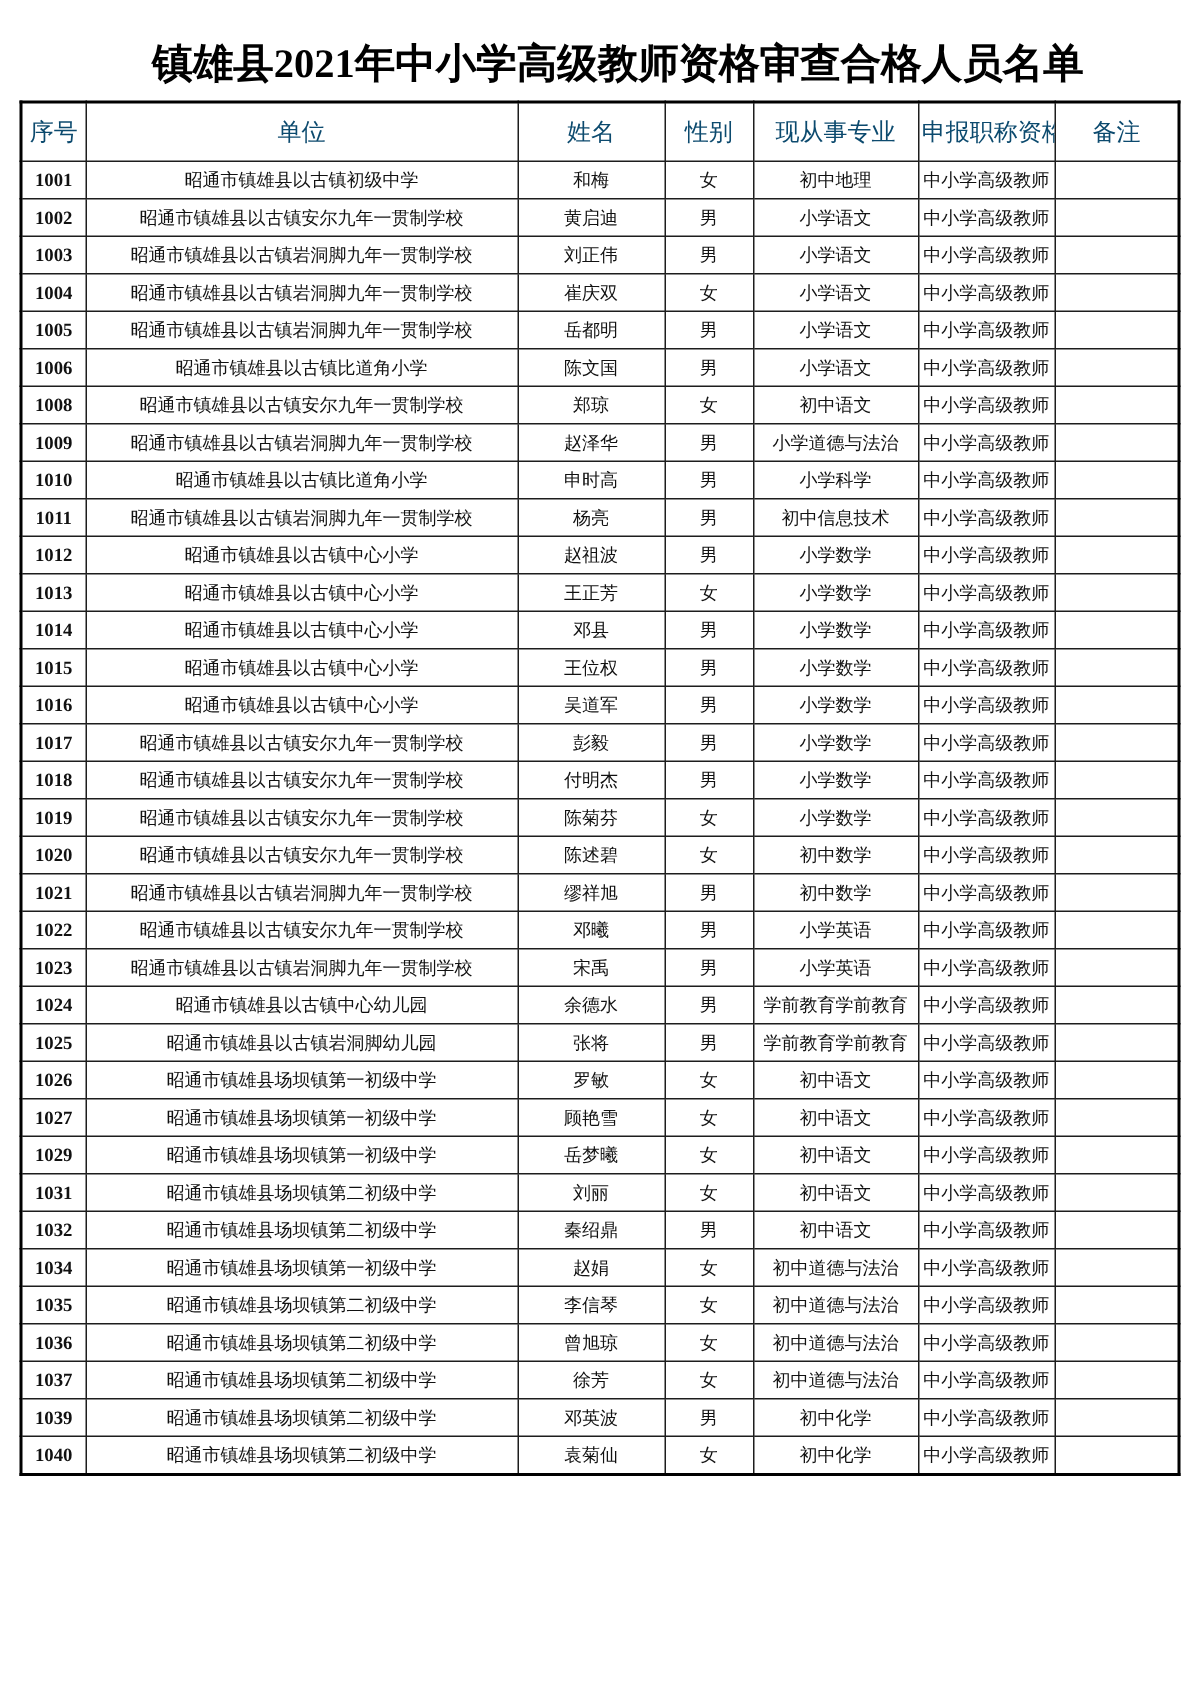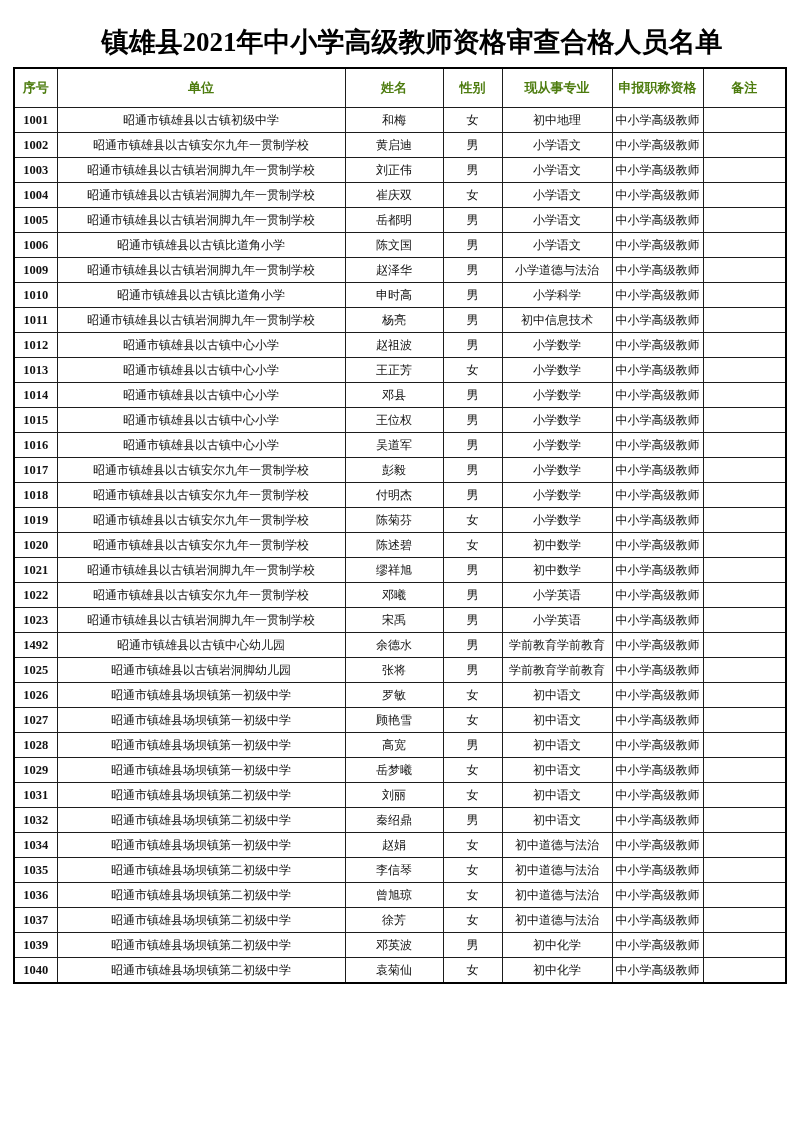--- a/index.html
+++ b/index.html
@@ -35,23 +35,23 @@
     border: 1px solid #1d1d1d;
     text-align: center;
     vertical-align: middle;
     white-space: nowrap;
     overflow: hidden;
     padding: 0 2px;
     color: #111111;
   }
   table.roster th {
     height: 38px;
-    font-size: 13px;
-    font-weight: bold;
-    color: #4d7c0f;
+    font-size: 16px;
+    font-weight: normal;
+    color: #0c4a6e;
   }
   table.roster td {
     height: 24px;
     font-size: 12px;
     font-weight: normal;
   }
   table.roster td.c-seq { font-size: 12.5px; font-weight: bold; }
 </style>
 </head>
 <body>
@@ -129,20 +129,29 @@
         <tr>
           <td class="c-seq">1006</td>
           <td class="c-unit">昭通市镇雄县以古镇比道角小学</td>
           <td class="c-name">陈文国</td>
           <td class="c-gender">男</td>
           <td class="c-subject">小学语文</td>
           <td class="c-title">中小学高级教师</td>
           <td class="c-remark"></td>
         </tr>
         <tr>
+          <td class="c-seq">1008</td>
+          <td class="c-unit">昭通市镇雄县以古镇安尔九年一贯制学校</td>
+          <td class="c-name">郑琼</td>
+          <td class="c-gender">女</td>
+          <td class="c-subject">初中语文</td>
+          <td class="c-title">中小学高级教师</td>
+          <td class="c-remark"></td>
+        </tr>
+        <tr>
           <td class="c-seq">1009</td>
           <td class="c-unit">昭通市镇雄县以古镇岩洞脚九年一贯制学校</td>
           <td class="c-name">赵泽华</td>
           <td class="c-gender">男</td>
           <td class="c-subject">小学道德与法治</td>
           <td class="c-title">中小学高级教师</td>
           <td class="c-remark"></td>
         </tr>
         <tr>
           <td class="c-seq">1010</td>
@@ -264,21 +273,21 @@
         <tr>
           <td class="c-seq">1023</td>
           <td class="c-unit">昭通市镇雄县以古镇岩洞脚九年一贯制学校</td>
           <td class="c-name">宋禹</td>
           <td class="c-gender">男</td>
           <td class="c-subject">小学英语</td>
           <td class="c-title">中小学高级教师</td>
           <td class="c-remark"></td>
         </tr>
         <tr>
-          <td class="c-seq">1492</td>
+          <td class="c-seq">1024</td>
           <td class="c-unit">昭通市镇雄县以古镇中心幼儿园</td>
           <td class="c-name">余德水</td>
           <td class="c-gender">男</td>
           <td class="c-subject">学前教育学前教育</td>
           <td class="c-title">中小学高级教师</td>
           <td class="c-remark"></td>
         </tr>
         <tr>
           <td class="c-seq">1025</td>
           <td class="c-unit">昭通市镇雄县以古镇岩洞脚幼儿园</td>
@@ -295,29 +304,20 @@
           <td class="c-gender">女</td>
           <td class="c-subject">初中语文</td>
           <td class="c-title">中小学高级教师</td>
           <td class="c-remark"></td>
         </tr>
         <tr>
           <td class="c-seq">1027</td>
           <td class="c-unit">昭通市镇雄县场坝镇第一初级中学</td>
           <td class="c-name">顾艳雪</td>
           <td class="c-gender">女</td>
-          <td class="c-subject">初中语文</td>
-          <td class="c-title">中小学高级教师</td>
-          <td class="c-remark"></td>
-        </tr>
-        <tr>
-          <td class="c-seq">1028</td>
-          <td class="c-unit">昭通市镇雄县场坝镇第一初级中学</td>
-          <td class="c-name">高宽</td>
-          <td class="c-gender">男</td>
           <td class="c-subject">初中语文</td>
           <td class="c-title">中小学高级教师</td>
           <td class="c-remark"></td>
         </tr>
         <tr>
           <td class="c-seq">1029</td>
           <td class="c-unit">昭通市镇雄县场坝镇第一初级中学</td>
           <td class="c-name">岳梦曦</td>
           <td class="c-gender">女</td>
           <td class="c-subject">初中语文</td>

